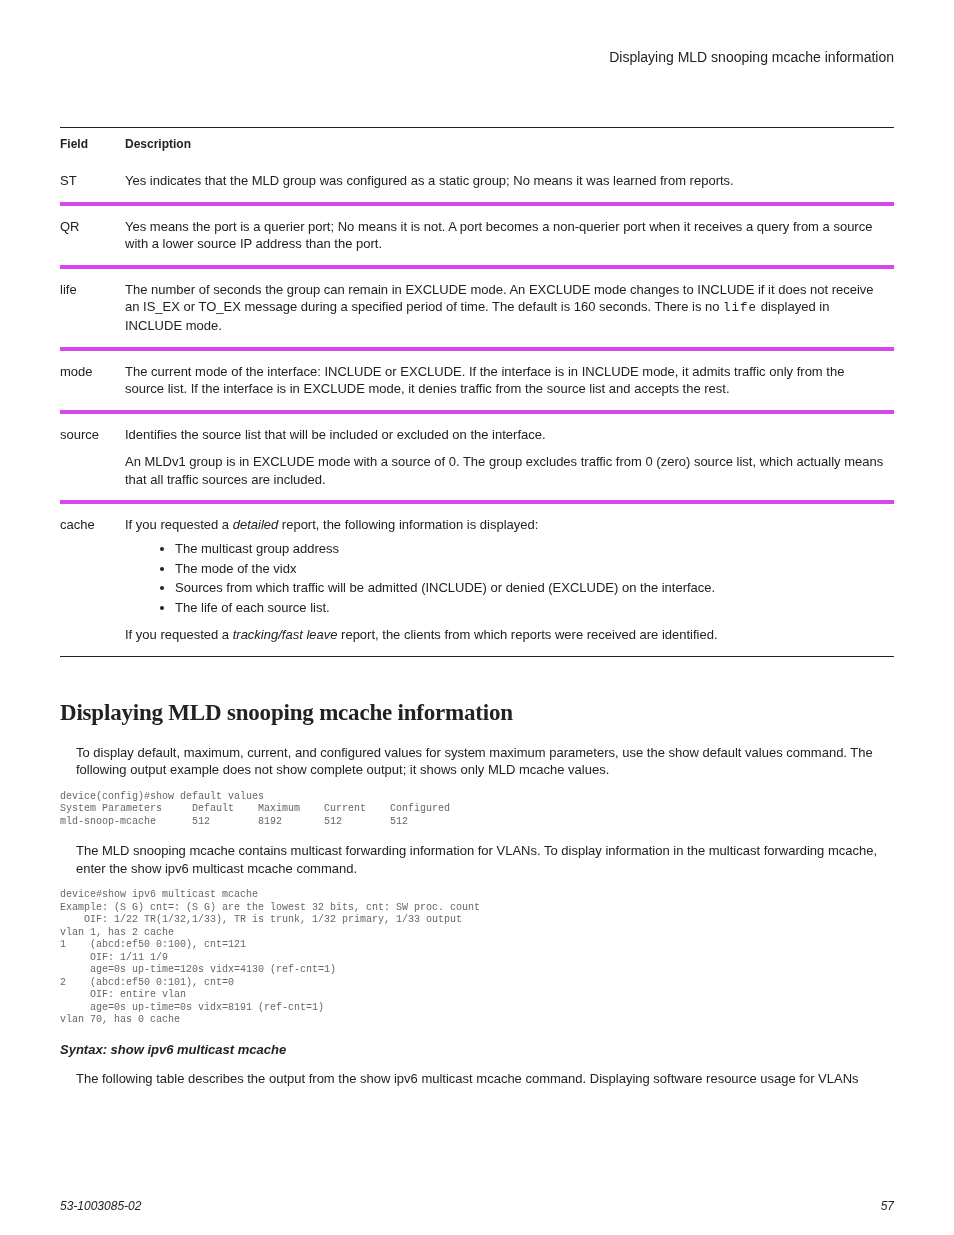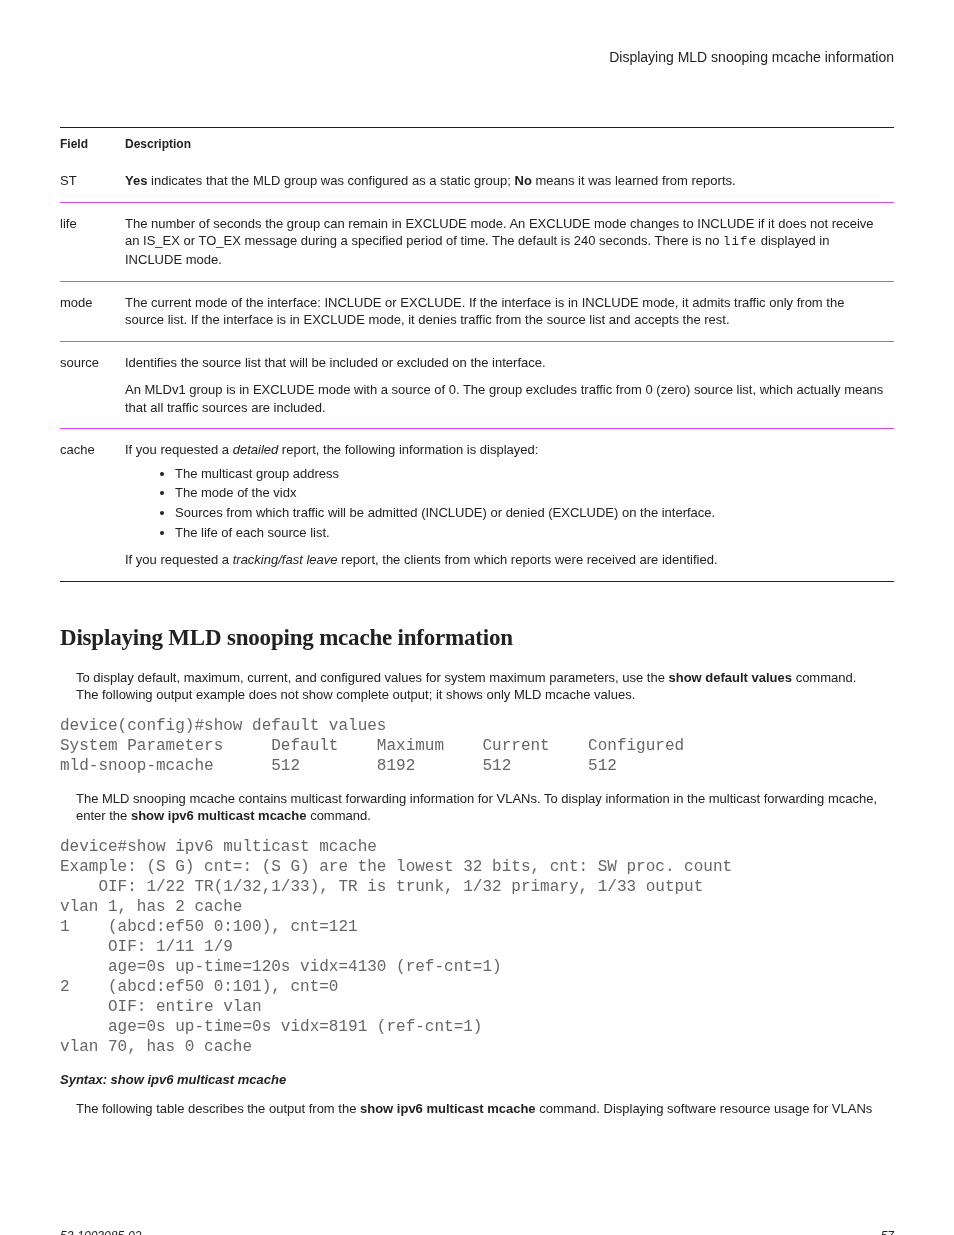--- a/index.html
+++ b/index.html
@@ -31,21 +31,21 @@
     font-size: 12px;
     font-weight: bold;
     padding: 8px 10px 8px 0;
     vertical-align: top;
     margin-left: 8px;
   }
   table.field-table td {
     font-size: 13px;
     padding: 12px 10px 12px 0;
     vertical-align: top;
-    border-bottom: 1px solid #d946ef;
+    border-bottom: 4px solid #d946ef;
   }
   table.field-table th.col-field { width: 55px; }
   table.field-table tr:last-child td { border-bottom: none; }
   code.inline {
     font-family: "Courier New", monospace;
     font-size: 12.5px;
     letter-spacing: 1px;
   }
   ul.bullets {
     margin: 6px 0 10px 0;
@@ -60,41 +60,41 @@
     font-size: 23px;
     margin: 40px 0 16px 0;
     letter-spacing: -0.2px;
   }
   p.body {
     font-size: 13px;
     margin: 12px 16px;
   }
   pre.code {
     font-family: "Courier New", monospace;
-    font-size: 16px;
+    font-size: 10px;
     color: #666;
     white-space: pre;
     margin: 10px 0 14px 0;
     line-height: 1.25;
   }
   .syntax-line {
     font-weight: bold;
     font-size: 13px;
     margin: 8px 0 12px 0;
     font-style: italic;
   }
   .footer {
     margin-top: 110px;
     display: flex;
     justify-content: space-between;
     font-style: italic;
     font-size: 12px;
   }
   .footer .right { font-style: italic; }
-  b { font-weight: bold; }
+  b { font-weight: normal; }
   i { font-style: italic; }
 </style>
 </head>
 <body>
 
 <div class="header-title">Displaying MLD snooping mcache information</div>
 
 <hr class="rule">
 
 <table class="field-table">
@@ -105,23 +105,29 @@
     </tr>
   </thead>
   <tbody>
     <tr>
       <td>ST</td>
       <td>
         <b>Yes</b><span> indicates that the MLD group was configured as a static group; </span><b>No</b><span> means it was learned from reports.</span>
       </td>
     </tr>
     <tr>
+      <td>QR</td>
+      <td>
+        <b>Yes</b><span> means the port is a querier port; </span><b>No</b><span> means it is not. A port becomes a non-querier port when it receives a query from a source with a lower source IP address than the port.</span>
+      </td>
+    </tr>
+    <tr>
       <td>life</td>
       <td>
-        <span>The number of seconds the group can remain in EXCLUDE mode. An EXCLUDE mode changes to INCLUDE if it does not receive an IS_EX or TO_EX message during a specified period of time. The default is 240 seconds. There is no </span><code class="inline">life</code><span> displayed in INCLUDE mode.</span>
+        <span>The number of seconds the group can remain in EXCLUDE mode. An EXCLUDE mode changes to INCLUDE if it does not receive an IS_EX or TO_EX message during a specified period of time. The default is 160 seconds. There is no </span><code class="inline">life</code><span> displayed in INCLUDE mode.</span>
       </td>
     </tr>
     <tr>
       <td>mode</td>
       <td>The current mode of the interface: INCLUDE or EXCLUDE. If the interface is in INCLUDE mode, it admits traffic only from the source list. If the interface is in EXCLUDE mode, it denies traffic from the source list and accepts the rest.</td>
     </tr>
     <tr>
       <td>source</td>
       <td>
         <div>Identifies the source list that will be included or excluded on the interface.</div>

